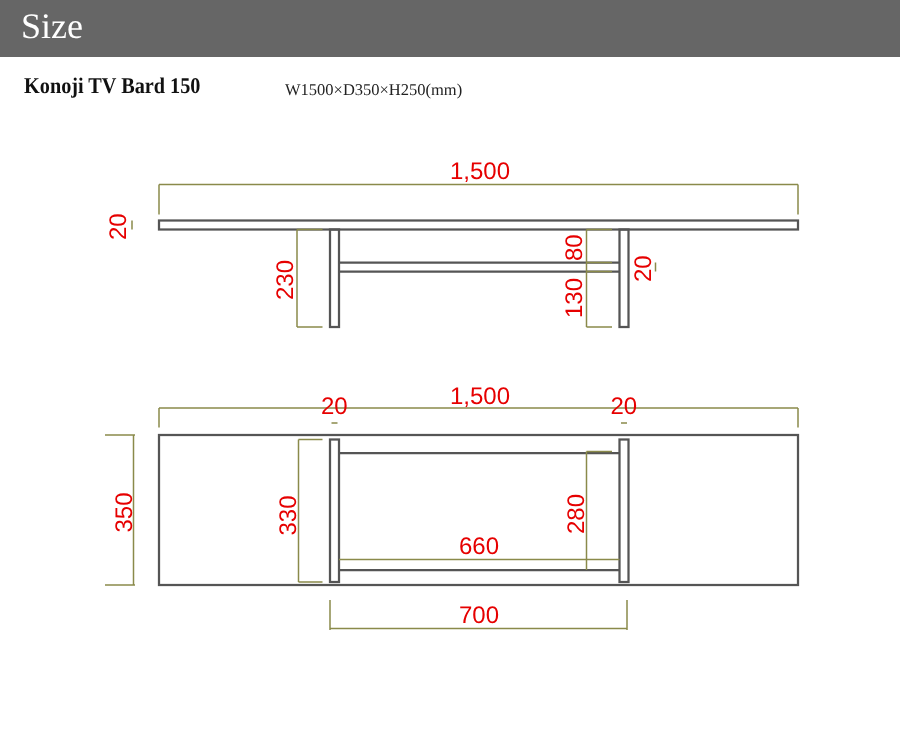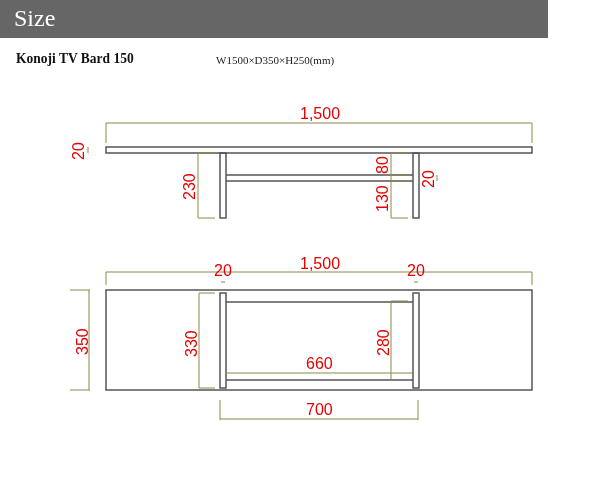--- a/index.html
+++ b/index.html
@@ -1,20 +1,20 @@
 <!DOCTYPE html>
 <html><head>
 <meta charset="utf-8">
 <style>
   html, body { margin:0; padding:0; background:#ffffff; }
   body { width:600px; height:488px; position:relative; overflow:hidden; font-family:"Liberation Serif", serif; }
-  .header { position:absolute; left:0; top:0; width:548px; height:38px; background:#666666; }
+  .header { position:absolute; left:0; top:0; width:600px; height:38px; background:#666666; }
   .header-title { position:absolute; left:14px; top:5px; color:#ffffff; font-family:"Liberation Serif", serif; font-size:24px; }
   .product-name { position:absolute; left:16px; top:50px; font-family:"Liberation Serif", serif; font-size:15px; color:#111; font-weight:bold; transform:scaleX(0.9); transform-origin:left; }
-  .product-dims { position:absolute; left:190px; top:54px; font-family:"Liberation Serif", serif; font-size:11px; color:#222;margin-left:26px; }
+  .product-dims { position:absolute; left:190px; top:54px; font-family:"Liberation Serif", serif; font-size:11px; color:#222; }
   svg.drawing { position:absolute; left:0; top:0; }
   .dimtxt { font-family:"Liberation Sans", sans-serif; font-size:16px; fill:#e60000; }
 </style>
 </head>
 <body>
 
 <div class="header">
   <span class="header-title">Size</span>
 </div>
 <div class="product-name">Konoji TV Bard 150</div>

